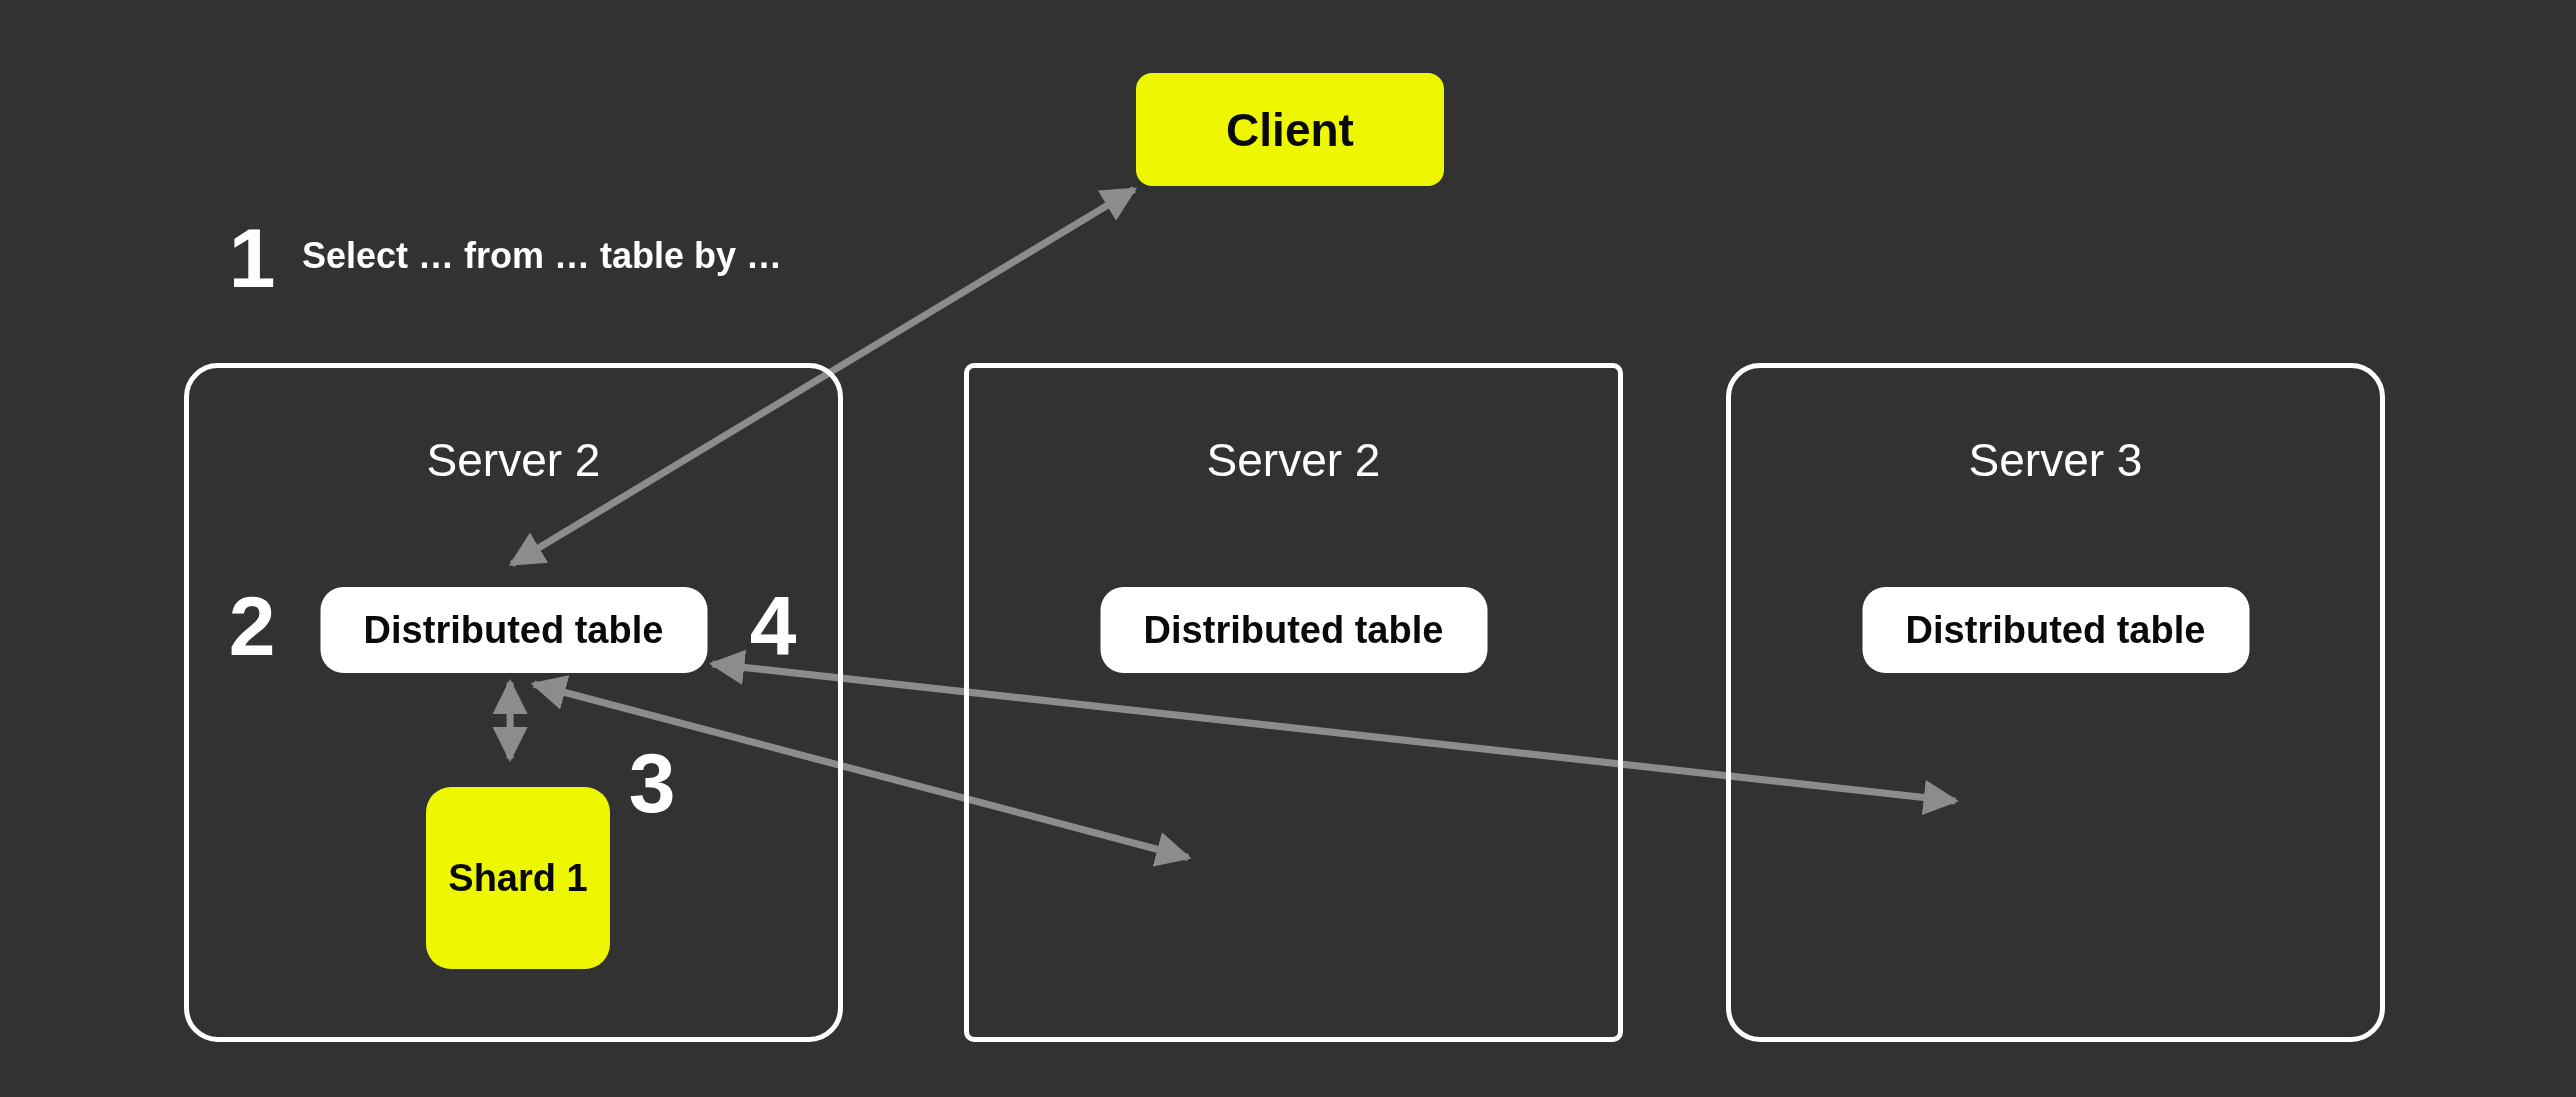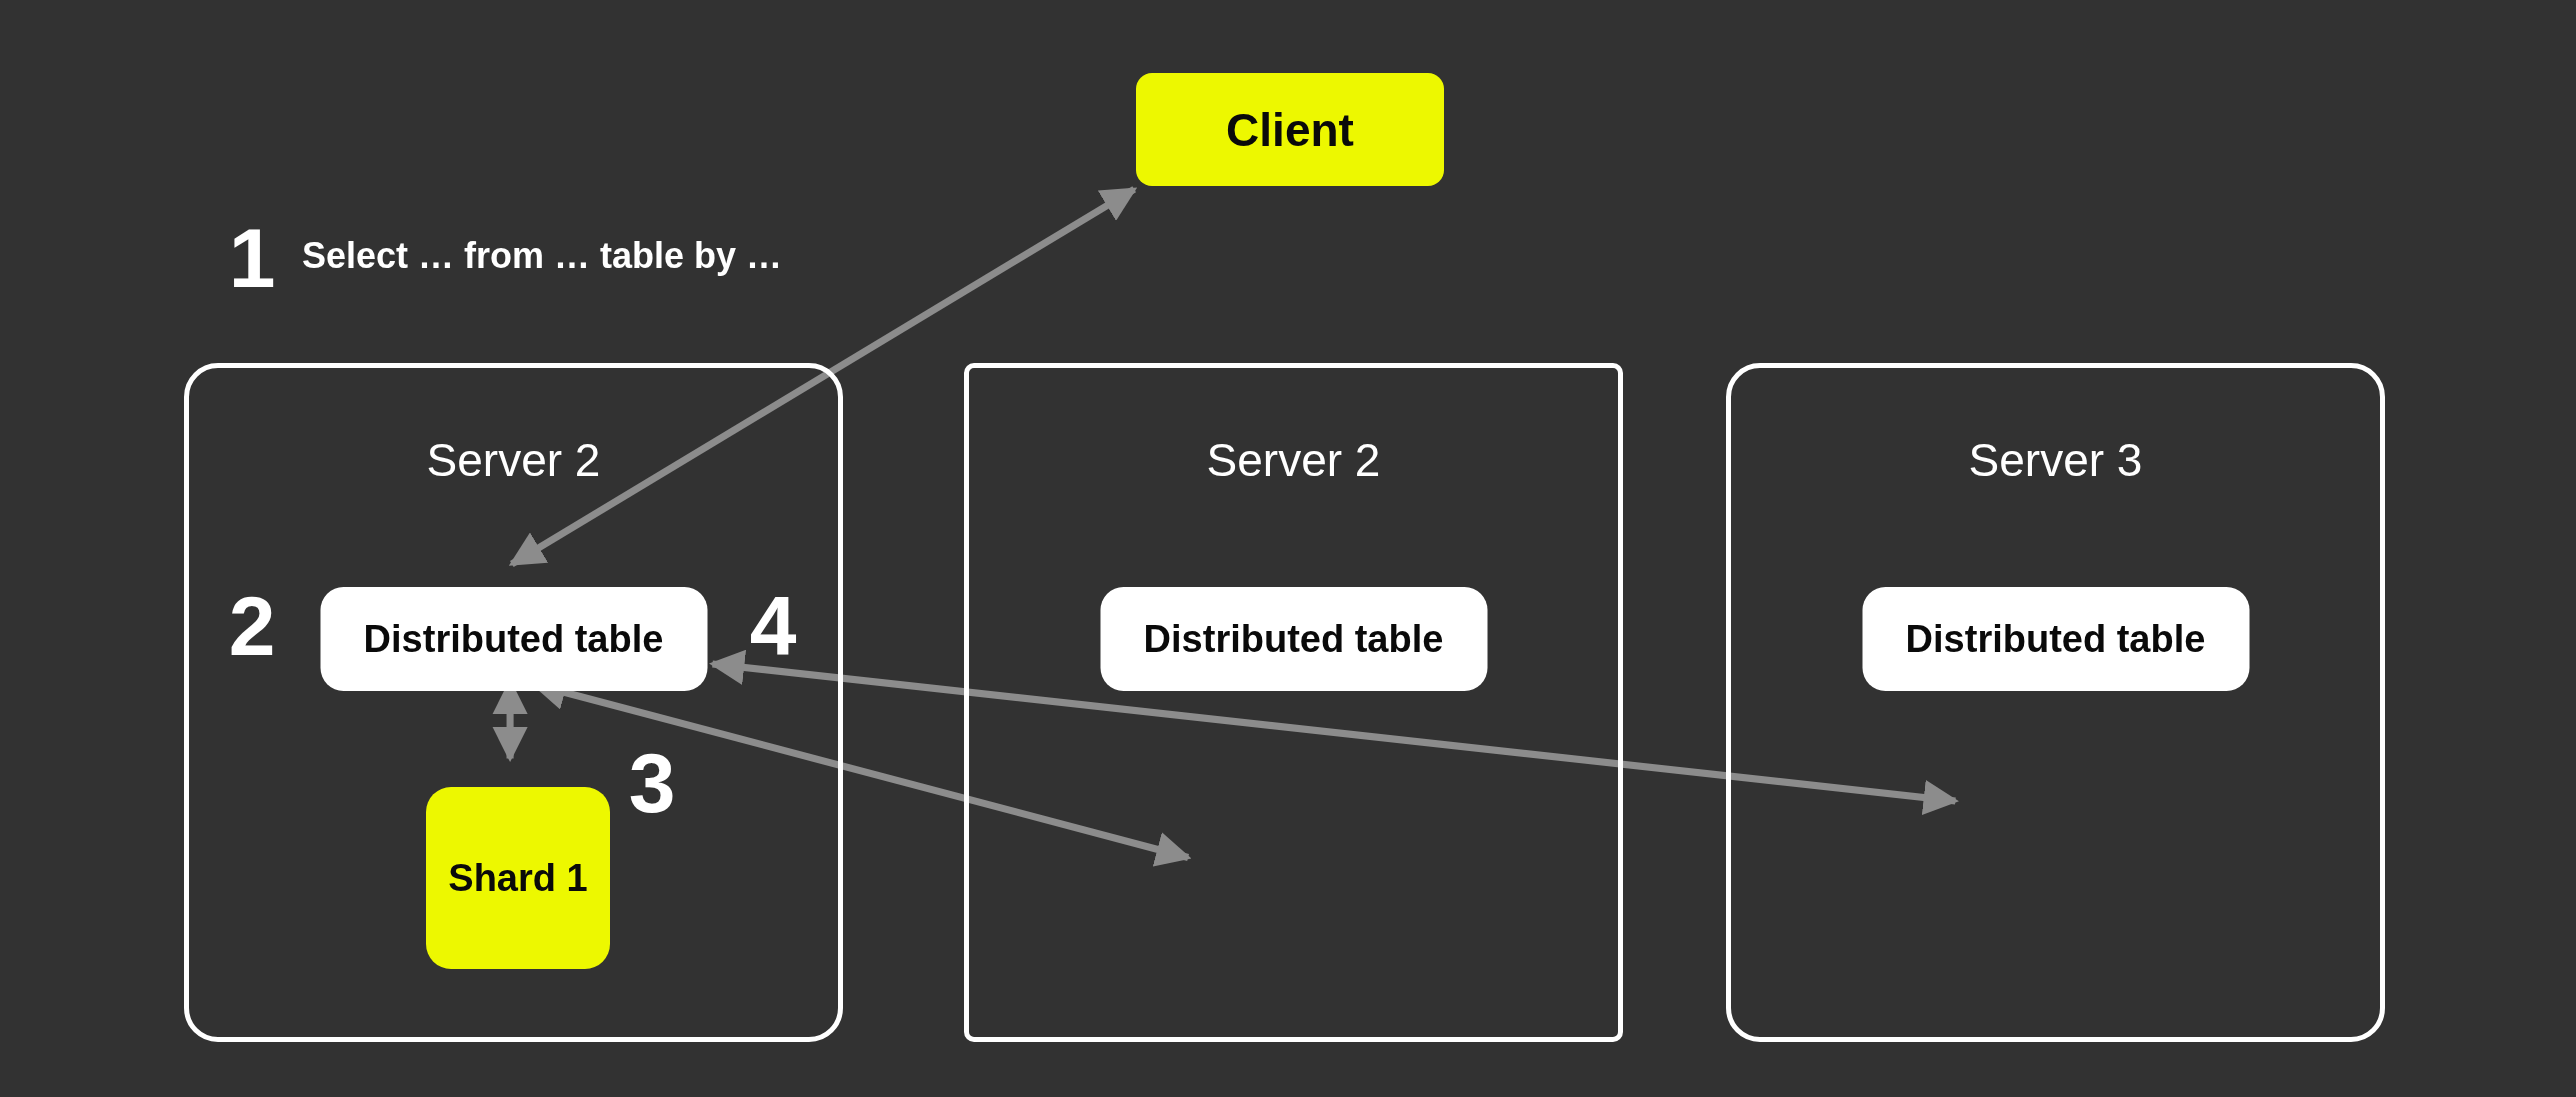--- a/index.html
+++ b/index.html
@@ -45,21 +45,21 @@
   .server-title{
     position:absolute;left:50%;top:92px;
     transform:translate(-50%,-50%);
     color:var(--text-light);
     font-size:46px;font-weight:normal;
     white-space:nowrap;
   }
   .dist-table{
     position:absolute;left:50%;top:219px;
     transform:translateX(-50%);
-    width:387px;height:104px;
+    width:387px;height:86px;
     background:var(--box-white);
     border-radius:23px;
     color:var(--text-dark);
     font-size:38px;font-weight:bold;
     display:flex;align-items:center;justify-content:center;
     white-space:nowrap;
   }
   .shard{
     position:absolute;left:237px;top:408px;
     width:184px;height:182px;

